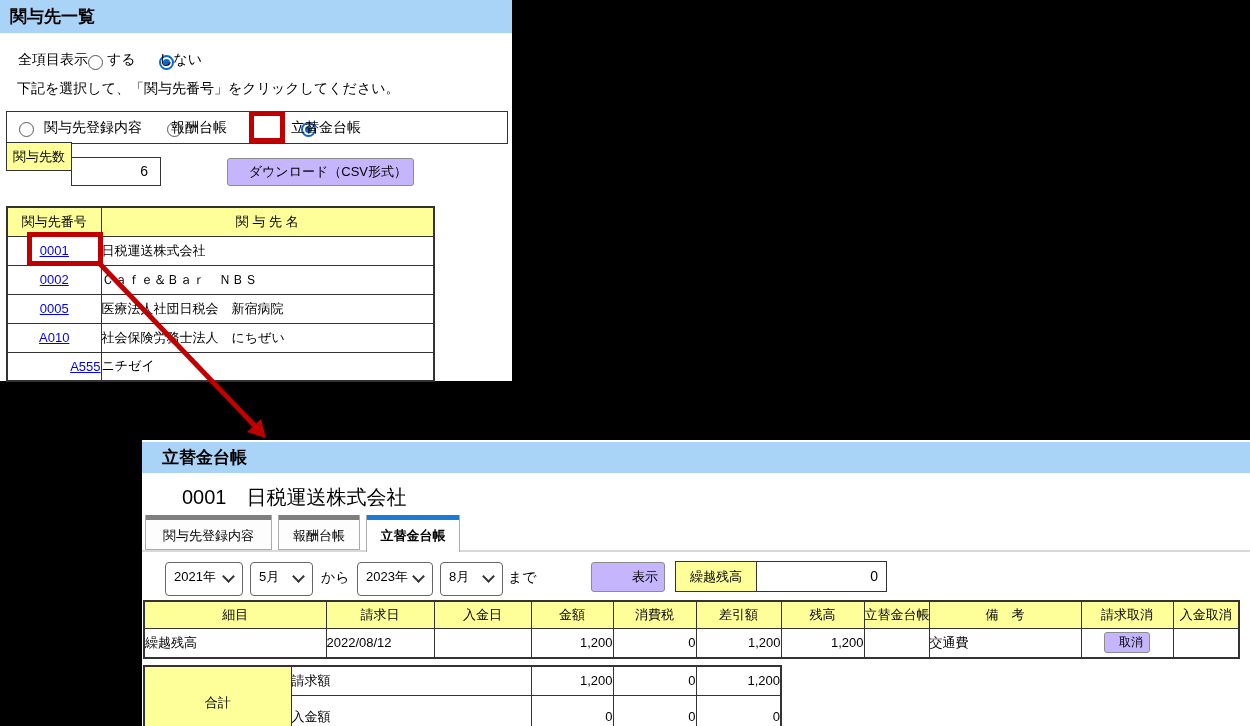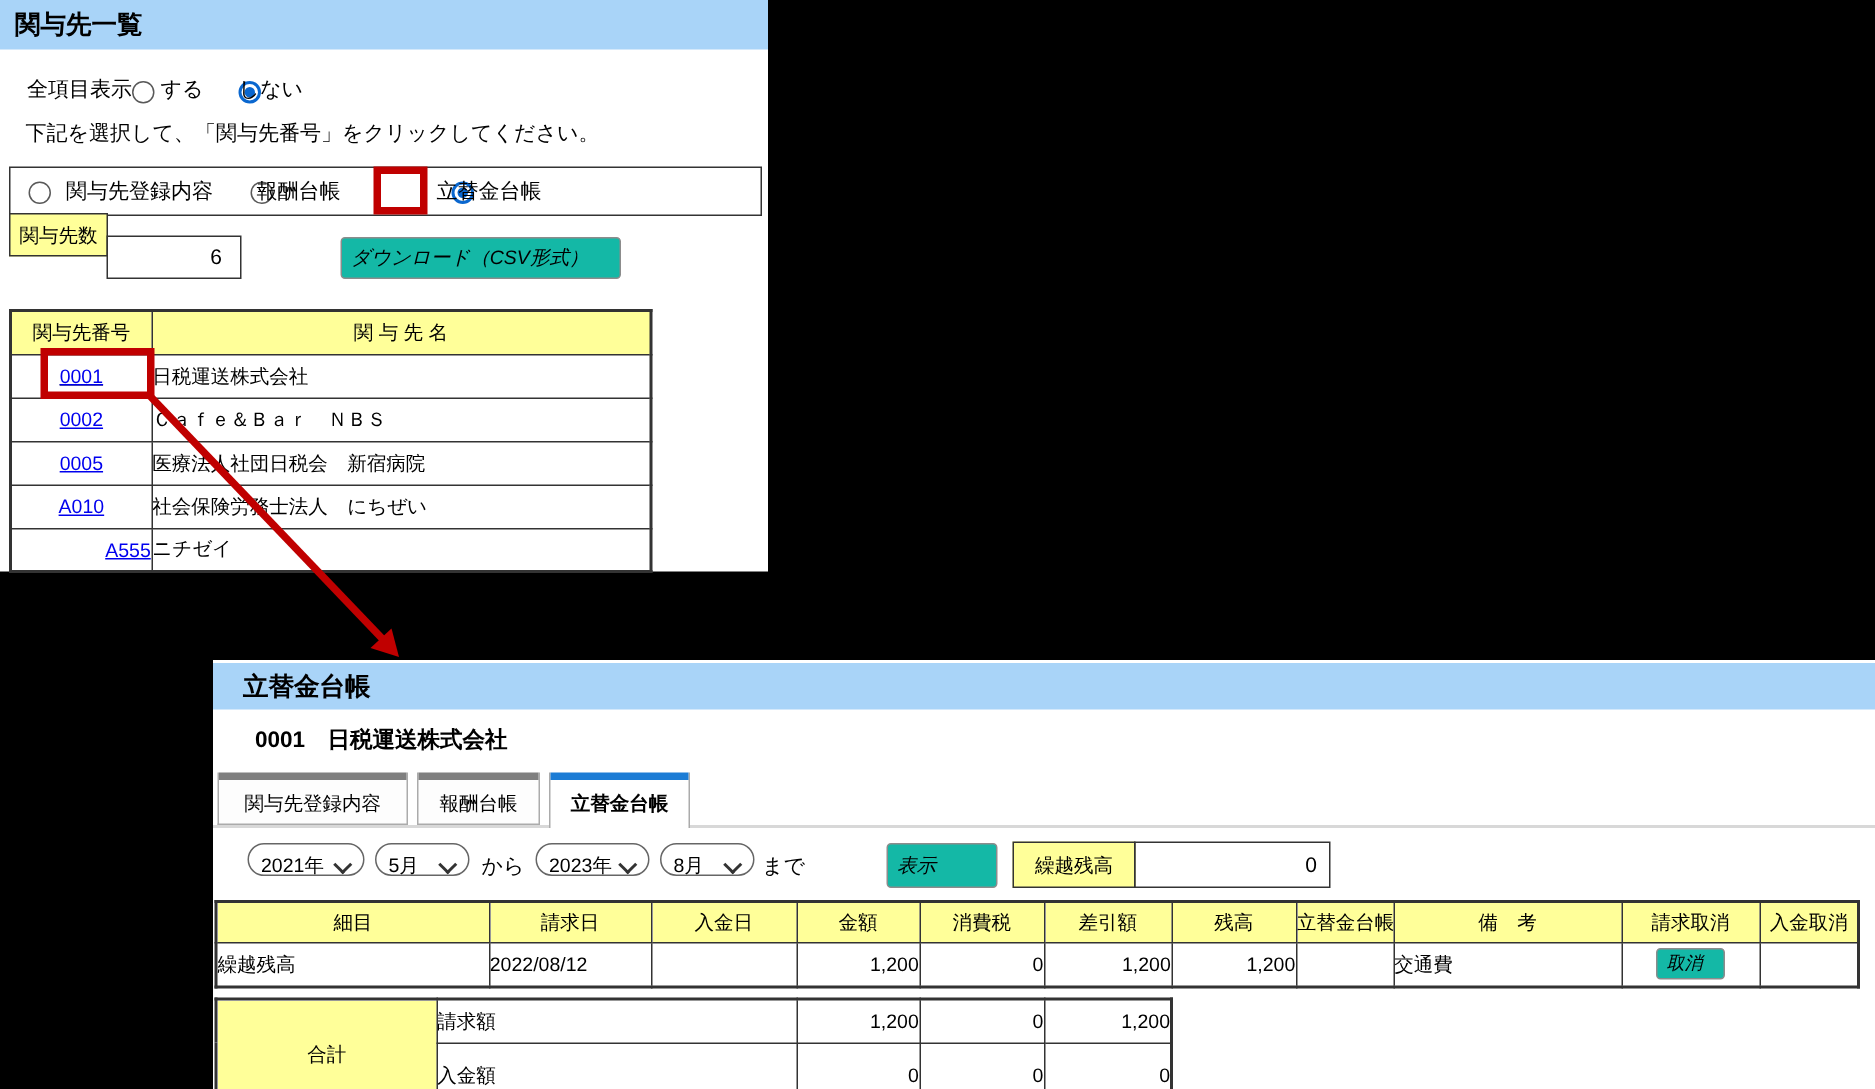--- a/index.html
+++ b/index.html
@@ -16,27 +16,27 @@
   .txt14{font-size:14px;}
 
   
   .radio{display:inline-block;width:15px;height:15px;border:1px solid #595959;border-radius:50%;
          background:#fff;box-sizing:border-box;vertical-align:middle;position:relative;}
   .radio.sel{border:2px solid #0a67cf;}
   .radio.sel::after{content:"";position:absolute;left:2px;top:2px;width:7px;height:7px;
          border-radius:50%;background:#0a67cf;}
 
   
-  .selbox{position:absolute;height:22px;border:1px solid #666;background:#fff;box-sizing:border-box;
-          font-size:13px;line-height:28px;padding-left:8px;border-radius:14px;cursor:pointer;}
+  .selbox{position:absolute;height:34px;border:1px solid #666;background:#fff;box-sizing:border-box;
+          font-size:13px;line-height:28px;padding-left:8px;border-radius:4px;cursor:pointer;}
   .chev{position:absolute;right:9px;top:9px;width:7px;height:7px;
         border-right:2px solid #333;border-bottom:2px solid #333;transform:rotate(45deg);}
 
-  .btn{background:#14b8a6;border:1px solid #8c8c8c;border-radius:3px;font-size:13px;
-       text-align:left;box-sizing:border-box;cursor:pointer;color:#000;font-style:italic;}
+  .btn{background:#c4b5fd;border:1px solid #8c8c8c;border-radius:3px;font-size:13px;
+       text-align:right;box-sizing:border-box;cursor:pointer;color:#000;}
 
   .yellow{background:#ffff99;}
   .redbox{position:absolute;border:5px solid #c00000;box-sizing:border-box;background:transparent;}
 
   table{border-collapse:collapse;table-layout:fixed;}
   table.grid{border:2px solid #333;}
   table.grid td,table.grid th{border:1px solid #333;font-weight:normal;font-size:13px;
        padding:0;overflow:hidden;white-space:nowrap;}
   .hcell{background:#ffff99;text-align:center;}
   .num{text-align:right;padding-right:6px;}
@@ -127,21 +127,21 @@
   <line x1="100" y1="264" x2="256" y2="427" stroke="#c00000" stroke-width="5"></line>
   <polygon points="266,438 247,432 261,419" fill="#c00000"></polygon>
 </svg>
 
 <div class="panel" style="left:142px;top:440px;width:1108px;height:286px;">
 
   <div class="a bluebar" style="left:0;top:2px;width:1108px;height:31px;">
     <div class="title" style="line-height:31px;padding-left:20px;">立替金台帳</div>
   </div>
 
-  <div class="a" style="left:28px;top:44px;font-size:15px;font-weight:bold;">0001　日税運送株式会社</div>
+  <div class="a" style="left:40px;top:44px;font-size:20px;font-weight:normal;">0001　日税運送株式会社</div>
 
   <div class="a" style="left:0;top:75px;width:1108px;height:39px;">
     <div class="tabline" style="left:0;top:35px;width:1108px;"></div>
     <div class="tab" style="left:3px;top:0;width:127px;height:35px;">
       <div class="tabbar"></div>
       <div style="margin-top:12px;">関与先登録内容</div>
     </div>
     <div class="tab" style="left:136px;top:0;width:82px;height:35px;">
       <div class="tabbar"></div>
       <div style="margin-top:12px;">報酬台帳</div>

